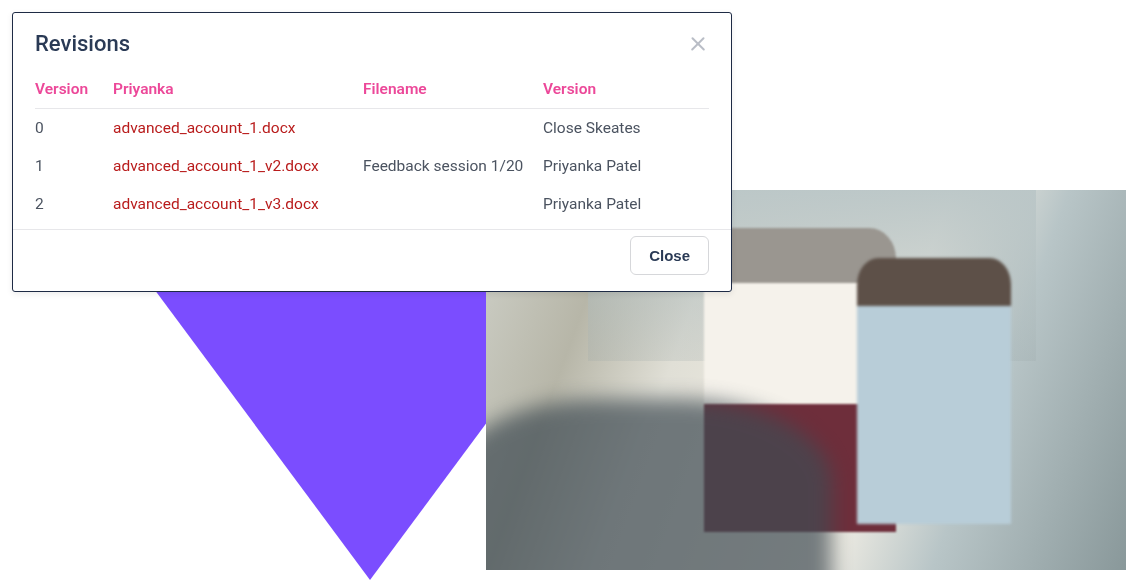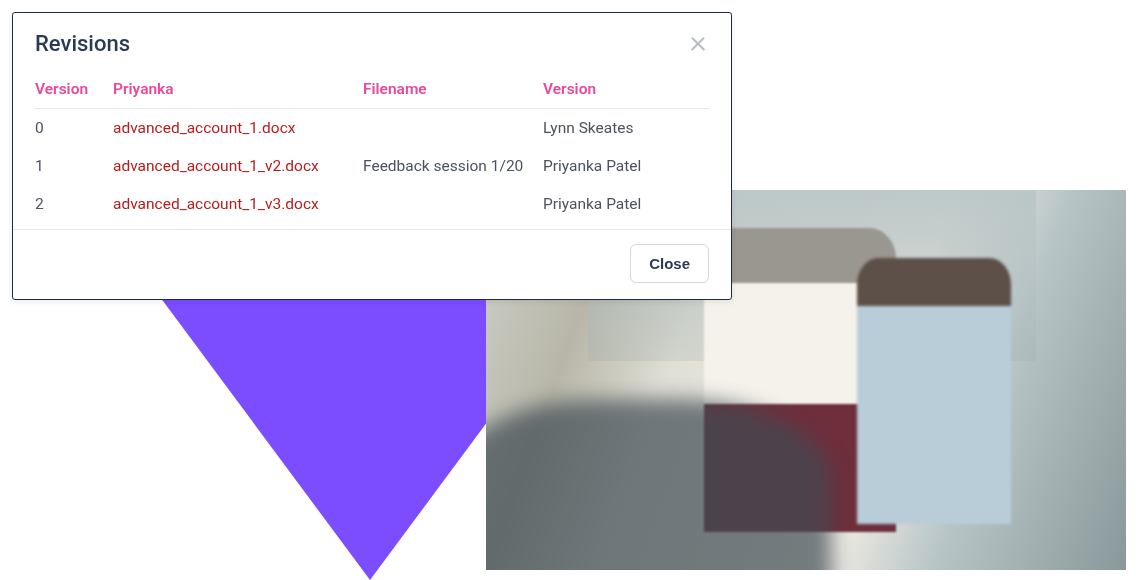--- a/index.html
+++ b/index.html
@@ -139,21 +139,21 @@
     .col-filename { width: 250px; }
     .col-summary { width: 180px; }
     .col-author {}
     .file-link {
       color: #b91c1c;
       text-decoration: none;
       cursor: pointer;
     }
     .modal-footer {
       border-top: 1px solid #e7e7ea;
-      padding: 14px 22px 16px;
+      padding: 6px 22px 16px;
       display: flex;
       justify-content: flex-end;
     }
     .close-btn {
       border: 1px solid #d6d7da;
       background: #fff;
       color: #2a3a55;
       font-weight: 600;
       font-size: 15px;
       padding: 10px 18px;
@@ -185,21 +185,21 @@
         <th class="col-filename">Priyanka</th>
         <th class="col-summary">Filename</th>
         <th class="col-author">Version</th>
       </tr>
     </thead>
     <tbody>
       <tr>
         <td>0</td>
         <td><a class="file-link">advanced_account_1.docx</a></td>
         <td></td>
-        <td>Lynn Skeates</td>
+        <td>Close Skeates</td>
       </tr>
       <tr>
         <td>1</td>
         <td><a class="file-link">advanced_account_1_v2.docx</a></td>
         <td>Feedback session 1/20</td>
         <td>Priyanka Patel</td>
       </tr>
       <tr>
         <td>2</td>
         <td><a class="file-link">advanced_account_1_v3.docx</a></td>

